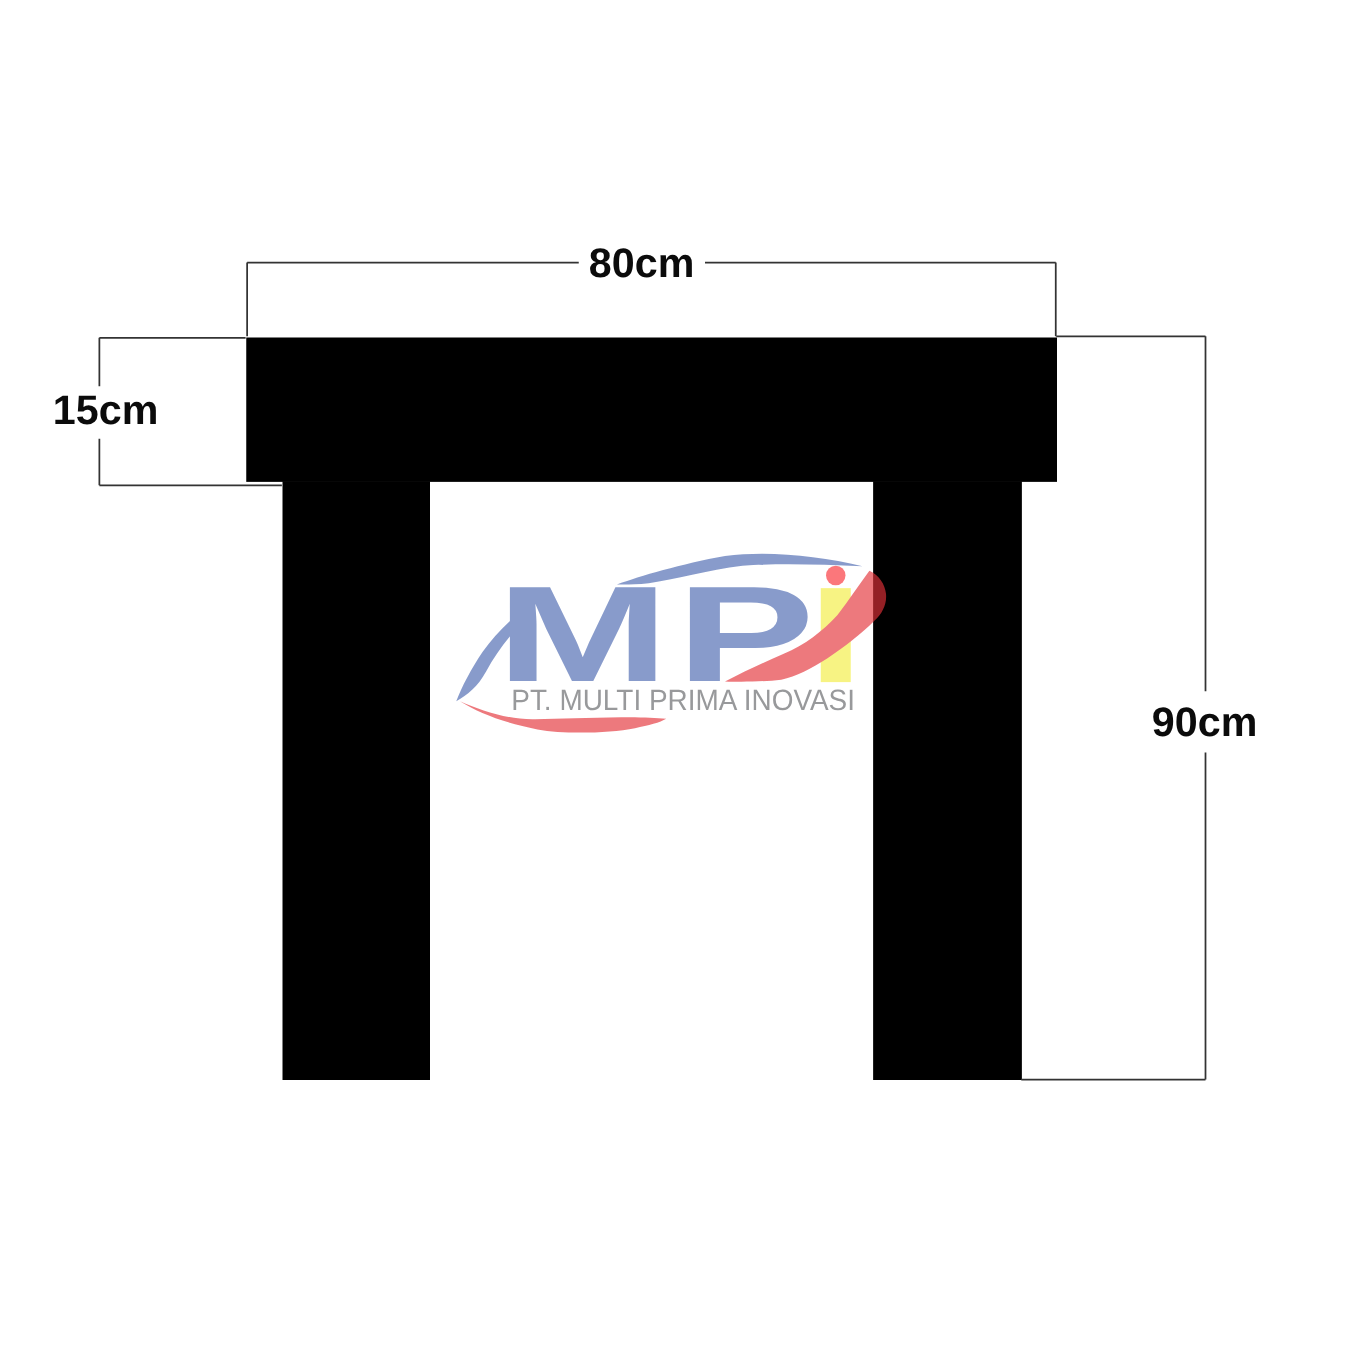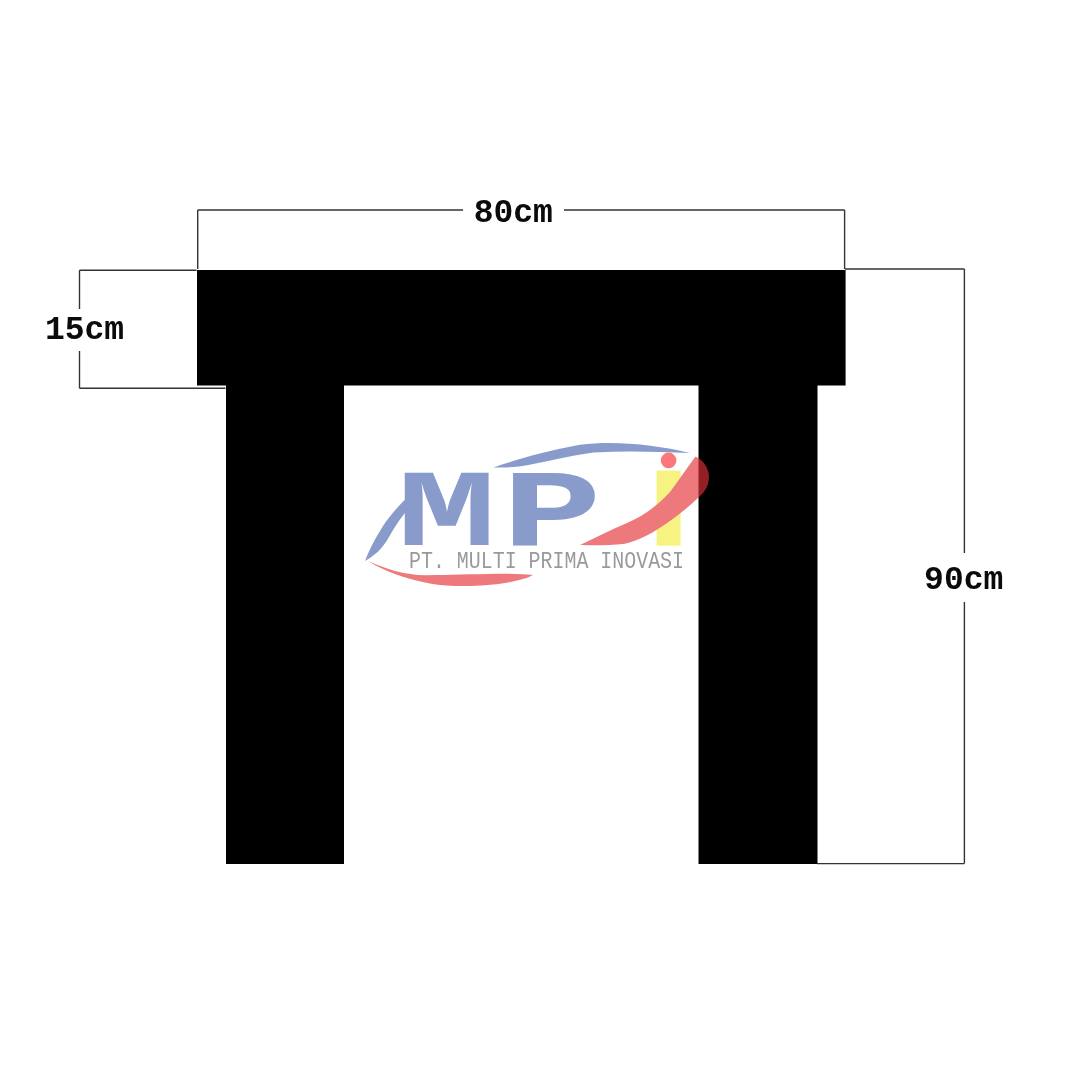--- a/index.html
+++ b/index.html
@@ -1,17 +1,17 @@
 <!DOCTYPE html>
 <html><head>
 <meta charset="utf-8">
 <style>
   html,body{margin:0;padding:0;background:#ffffff;}
   .page{width:1080px;height:1056px;position:relative;background:#737373;overflow:hidden;
-        font-family:Liberation Mono, monospace;}
+        font-family:Liberation Sans, sans-serif;}
 </style>
 </head>
 <body>
 <div class="page">
 <svg width="1080" height="1080" viewBox="0 0 1080 1080" xmlns="http://www.w3.org/2000/svg">
 
   <rect x="0" y="0" width="1080" height="1080" fill="#ffffff"></rect>
 
   <rect x="197" y="270" width="648.6" height="115.5" fill="#000000"></rect>
 

